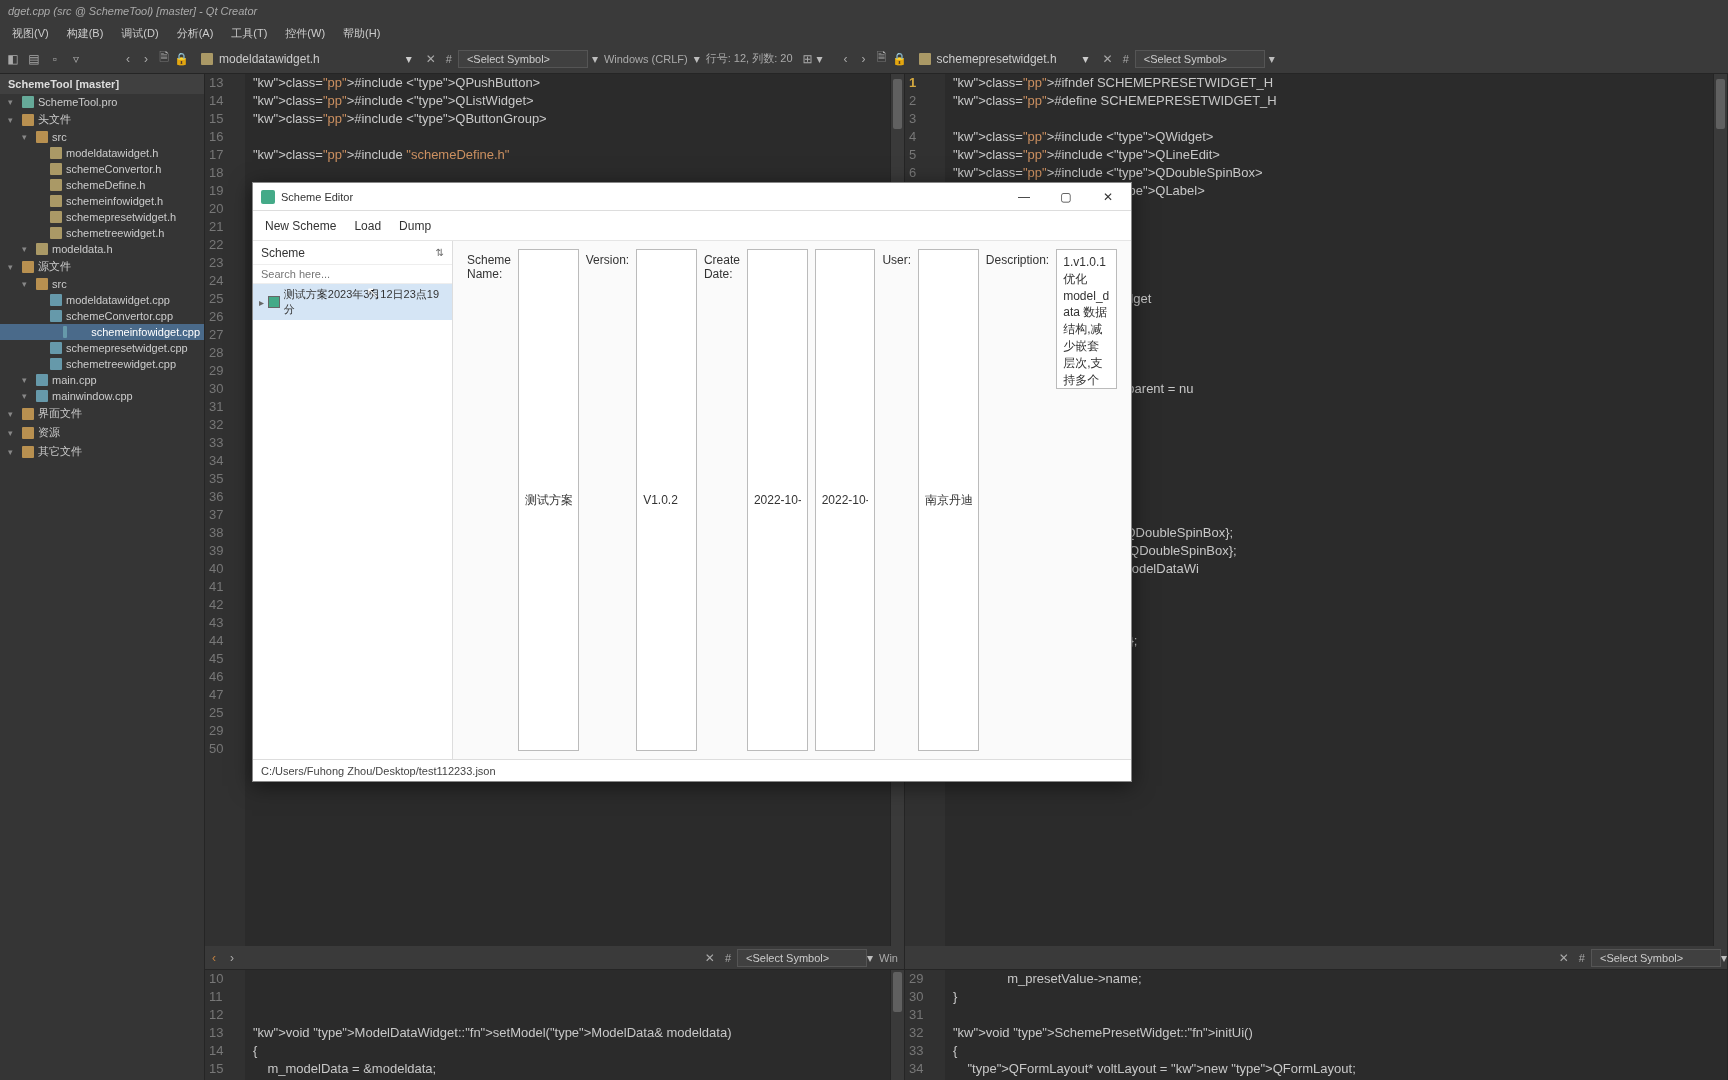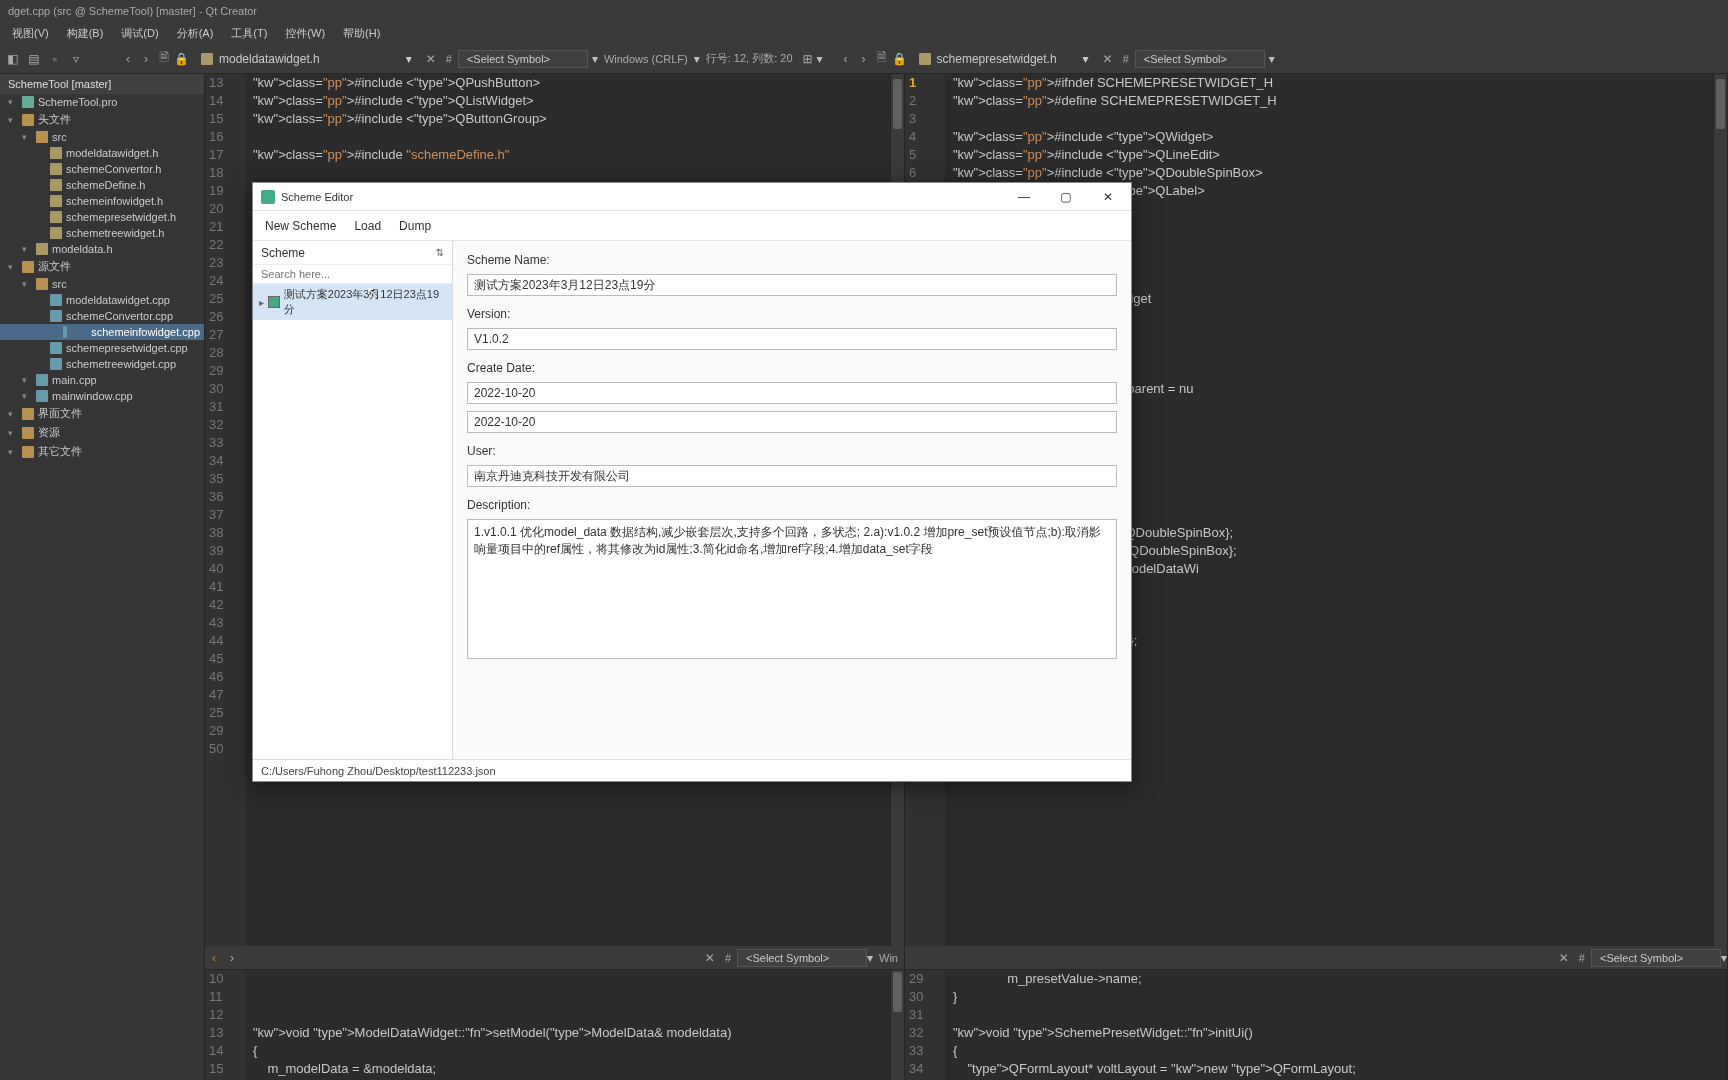--- a/index.html
+++ b/index.html
@@ -1,32 +1,32 @@
 <!DOCTYPE html>
 <html><head>
 <meta charset="utf-8">
 <style>
 * { margin: 0; padding: 0; box-sizing: border-box; font-family: "Segoe UI", sans-serif; }
 body { background: #2b2b2b; color: #bdbdbd; width: 1728px; height: 1080px; overflow: hidden; font-size: 12px; }
 
-.title-bar { height: 22px; background: #3a3a3a; color: #aaa; display: flex; align-items: center; padding: 0 8px; font-size: 11px; }
+.title-bar { height: 22px; background: #3a3a3a; color: #aaa; display: flex; align-items: center; padding: 0 8px; font-size: 11px; font-style: italic; }
 .menu-bar { height: 22px; background: #3a3a3a; display: flex; align-items: center; padding: 0 4px; gap: 2px; }
 .menu-bar span { padding: 2px 8px; color: #ccc; font-size: 11px; cursor: pointer; }
 
 .toolbar { height: 30px; background: #3a3a3a; display: flex; align-items: center; border-bottom: 1px solid #252525; }
 .toolbar-group { display: flex; align-items: center; gap: 3px; padding: 0 4px; }
 .toolbar-icon { width: 18px; height: 18px; display: flex; align-items: center; justify-content: center; color: #aaa; font-size: 12px; }
 .file-tab { display: flex; align-items: center; gap: 6px; padding: 2px 10px; color: #ccc; }
 .combo { background: #404040; color: #ccc; padding: 2px 20px 2px 8px; border: 1px solid #555; font-size: 11px; min-width: 130px; }
 .toolbar-text { color: #aaa; font-size: 11px; padding: 0 6px; }
 
 .main-area { display: flex; height: calc(100% - 74px); }
 
 .sidebar { width: 205px; background: #353535; border-right: 1px solid #252525; overflow: auto; }
-.sidebar-header { background: #404040; padding: 4px 8px; font-size: 11px; color: #ddd; font-weight: normal; }
+.sidebar-header { background: #404040; padding: 4px 8px; font-size: 11px; color: #ddd; font-weight: bold; }
 .tree-item { display: flex; align-items: center; padding: 2px 4px; font-size: 11px; color: #ccc; gap: 4px; cursor: pointer; }
 .tree-item.selected { background: #4a6a8a; color: #fff; gap: 24px; }
 .tree-indent-0 { padding-left: 8px; }
 .tree-indent-1 { padding-left: 22px; }
 .tree-indent-2 { padding-left: 36px; }
 .tree-arrow { width: 10px; color: #888; font-size: 9px; }
 .file-icon { width: 12px; height: 12px; display: inline-block; background: #6a9; border-radius: 1px; }
 .file-icon.h { background: #a96; }
 .file-icon.cpp { background: #69a; }
 .file-icon.folder { background: #b89050; }
@@ -52,21 +52,21 @@
 .dialog-controls span { width: 30px; text-align: center; color: #333; font-size: 12px; cursor: pointer; }
 .dialog-toolbar { height: 30px; background: #fff; display: flex; align-items: center; padding: 0 12px; gap: 18px; border-bottom: 1px solid #e5e5e5; }
 .dialog-toolbar span { color: #333; font-size: 12px; cursor: pointer; }
 .dialog-body { flex: 1; display: flex; background: #fafafa; }
 .dialog-left { width: 200px; border-right: 1px solid #ddd; display: flex; flex-direction: column; background: #fff; }
 .dialog-left-header { height: 24px; display: flex; align-items: center; padding: 0 8px; font-size: 12px; color: #333; border-bottom: 1px solid #eee; }
 .dialog-left-header .sort-icon { margin-left: auto; color: #666; font-size: 10px; }
 .dialog-search { padding: 3px 8px; font-size: 11px; color: #888; border-bottom: 1px solid #eee; background: #fff; width: 100%; border-left: none; border-right: none; border-top: none; }
 .dialog-tree-item { display: flex; align-items: center; padding: 3px 6px; font-size: 11px; color: #333; background: #d5e5f5; gap: 4px; }
 .dialog-tree-item .chk { width: 12px; height: 12px; border: 1px solid #666; background: #4a8; }
-.dialog-right { flex: 1; padding: 8px 14px; display: flex; flex-direction: column; gap: 7px; overflow: auto; }
+.dialog-right { flex: 1; padding: 8px 14px; display: flex; gap: 7px; overflow: auto; }
 .form-label { font-size: 12px; color: #333; margin-top: 4px; }
 .form-input { border: 1px solid #bbb; background: #fff; padding: 3px 6px; font-size: 12px; color: #333; width: 100%; }
 .form-textarea { border: 1px solid #bbb; background: #fff; padding: 4px 6px; font-size: 12px; color: #333; width: 100%; height: 140px; resize: none; font-family: inherit; line-height: 1.4; }
 .dialog-status { height: 22px; border-top: 1px solid #ddd; background: #fff; display: flex; align-items: center; padding: 0 8px; font-size: 11px; color: #444; }
 
 .cursor { position: absolute; width: 14px; height: 18px; pointer-events: none; }
 .cursor::before { content: "↖"; color: #fff; font-size: 16px; text-shadow: 1px 1px 1px #000; }
 </style>
 </head>
 <body>

